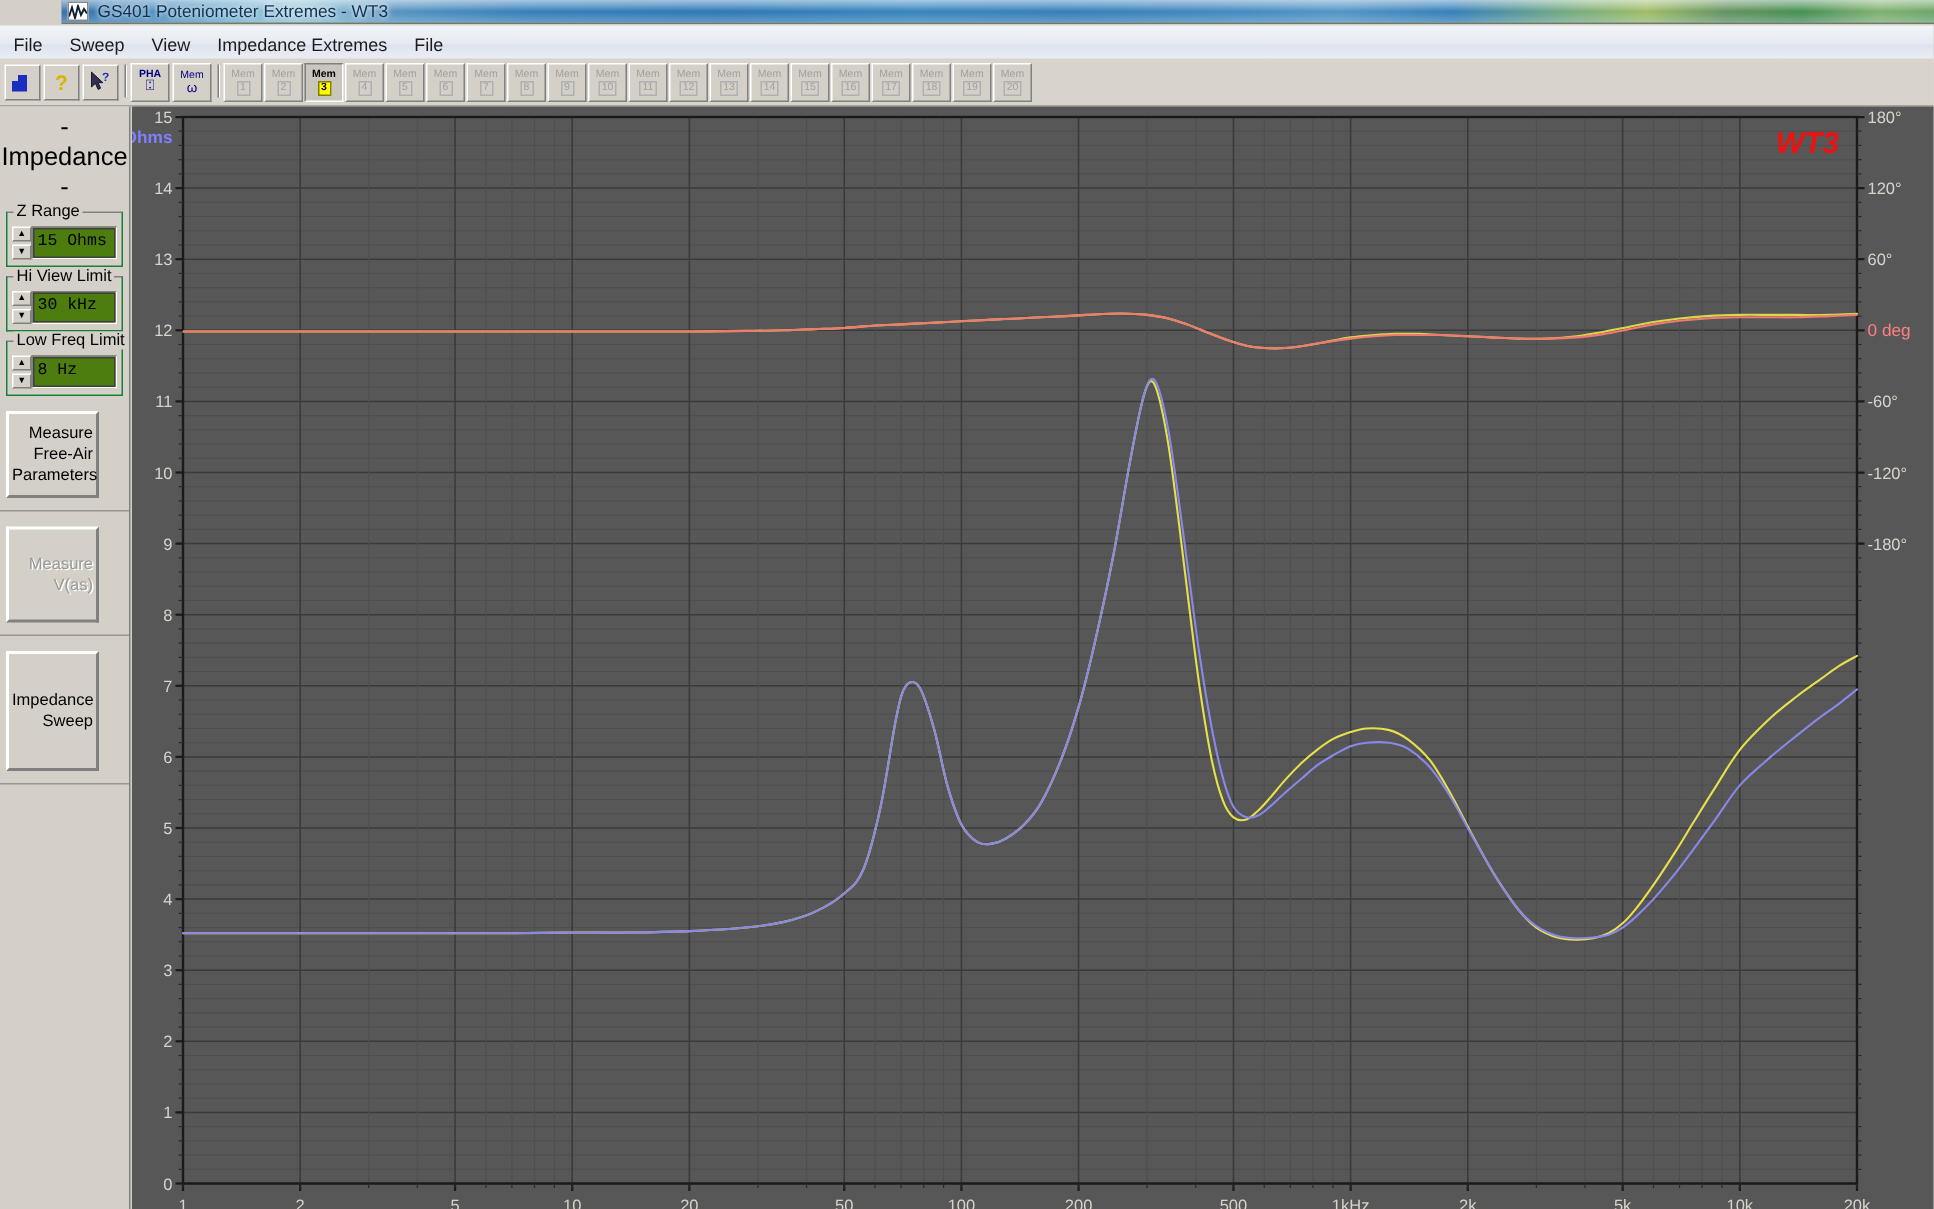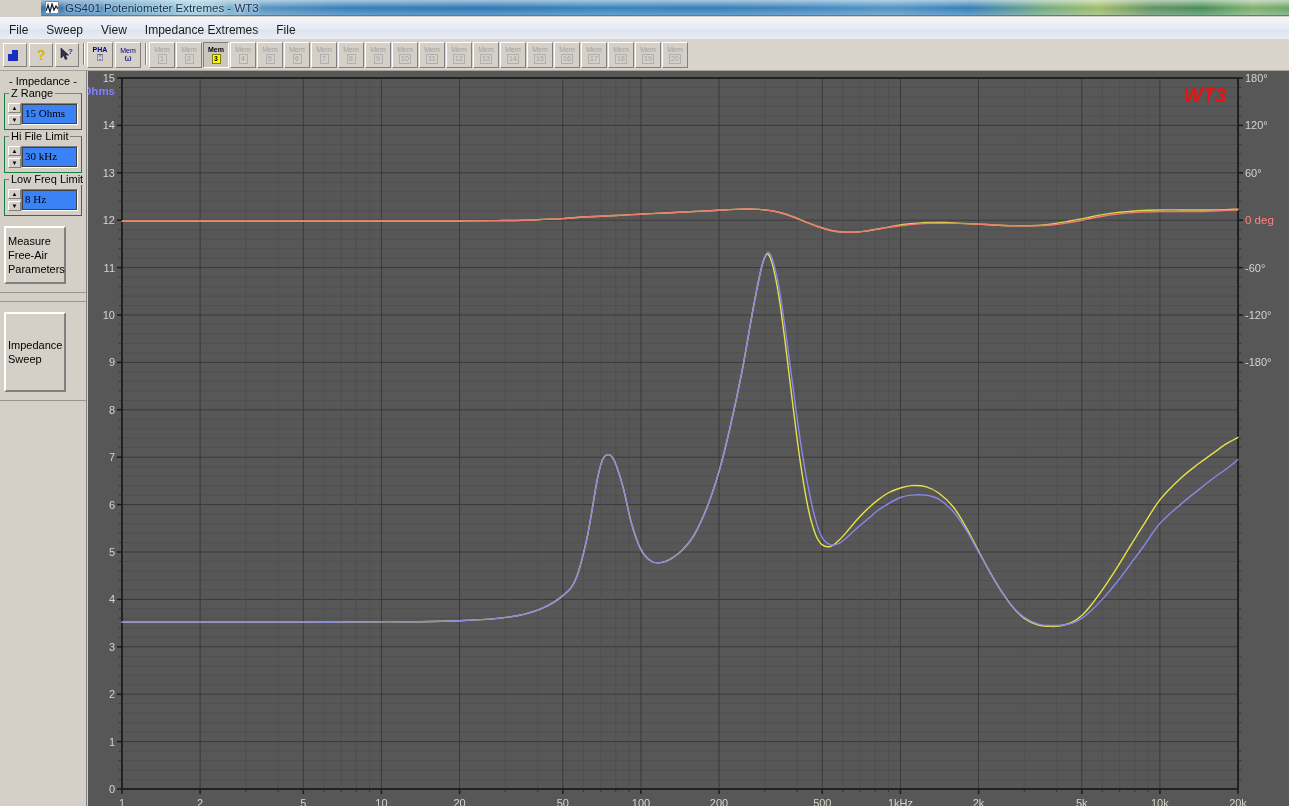--- a/index.html
+++ b/index.html
@@ -102,21 +102,21 @@
     color: #000000; font-weight: bold; background: #ffff00; border-color: #808000;
   }
 
   
   #sidebar {
     position: absolute; left: 0; top: 71px; width: 87px; height: 735px;
     background: #d4d0c8; border-right: 1px solid #808080;
     overflow: hidden;
   }
   #sidebar .panel-title {
-    font-size: 11px; text-align: center; margin-top: 4px; color: #000;
+    font-size: 17px; text-align: center; margin-top: 4px; color: #000;
   }
   .group {
     position: relative; margin: 6px 4px 0 4px;
     border: 1px solid #15803d; border-top-color: #808080;
     padding: 9px 3px 4px 3px;
   }
   .group > .legend {
     position: absolute; top: -7px; left: 4px; background: #d4d0c8;
     padding: 0 2px; font-size: 11px; color: #000; white-space: nowrap;
   }
@@ -125,33 +125,33 @@
     width: 13px; display: flex; flex-direction: column; justify-content: space-between;
   }
   .spin-up, .spin-dn {
     height: 10px; background: #d4d0c8;
     border-top: 1px solid #ffffff; border-left: 1px solid #ffffff;
     border-right: 1px solid #808080; border-bottom: 1px solid #808080;
     display: flex; align-items: center; justify-content: center;
     font-size: 6px; line-height: 6px; color: #000; cursor: default;
   }
   .txtbox {
-    flex: 1; background: #3b82f6;
+    flex: 1; background: #4d7c0f;
     border-top: 1px solid #808080; border-left: 1px solid #808080;
     border-right: 1px solid #ffffff; border-bottom: 1px solid #ffffff;
     outline: 1px solid #404040; outline-offset: -2px;
     font-size: 11px; padding: 3px 2px 0 3px; color: #000;
-    font-family: Liberation Serif, serif;
+    font-family: Liberation Mono, monospace;
   }
   .side-btn {
     margin: 10px 20px 0 4px; padding: 6px 2px;
     background: #d4d0c8; color: #000;
     border-top: 2px solid #ffffff; border-left: 2px solid #ffffff;
     border-right: 2px solid #808080; border-bottom: 2px solid #808080;
-    font-size: 11px; line-height: 14px; text-align: left; cursor: default;
+    font-size: 11px; line-height: 14px; text-align: right; cursor: default;
   }
   .side-btn.disabled { color: #9a9a9a; text-shadow: 1px 1px 0 #ffffff; }
   .side-sep { margin: 8px 0 0 0; border-top: 1px solid #9a968e; }
 
   
   #chart-area {
     position: absolute; left: 88px; top: 71px; width: 1201px; height: 735px;
     background: #575757;
   }
   #chart-svg { display: block; }
@@ -301,21 +301,21 @@
     <div class="spin-row">
       <div class="spinner">
         <div class="spin-up">▲</div>
         <div class="spin-dn">▼</div>
       </div>
       <div class="txtbox">15 Ohms</div>
     </div>
   </div>
 
   <div class="group">
-    <div class="legend">Hi File Limit</div>
+    <div class="legend">Hi View Limit</div>
     <div class="spin-row">
       <div class="spinner">
         <div class="spin-up">▲</div>
         <div class="spin-dn">▼</div>
       </div>
       <div class="txtbox">30 kHz</div>
     </div>
   </div>
 
   <div class="group">
@@ -329,20 +329,23 @@
     </div>
   </div>
 
   <div class="side-btn">
     <div>Measure</div>
     <div>Free-Air</div>
     <div>Parameters</div>
   </div>
   <div class="side-sep"></div>
 
+  <div class="side-btn disabled" style="padding:16px 2px;">
+    <div>Measure V(as)</div>
+  </div>
   <div class="side-sep"></div>
 
   <div class="side-btn" style="padding:24px 2px;">
     <div>Impedance</div>
     <div>Sweep</div>
   </div>
   <div class="side-sep"></div>
 </div>
 
 <div id="chart-area">

